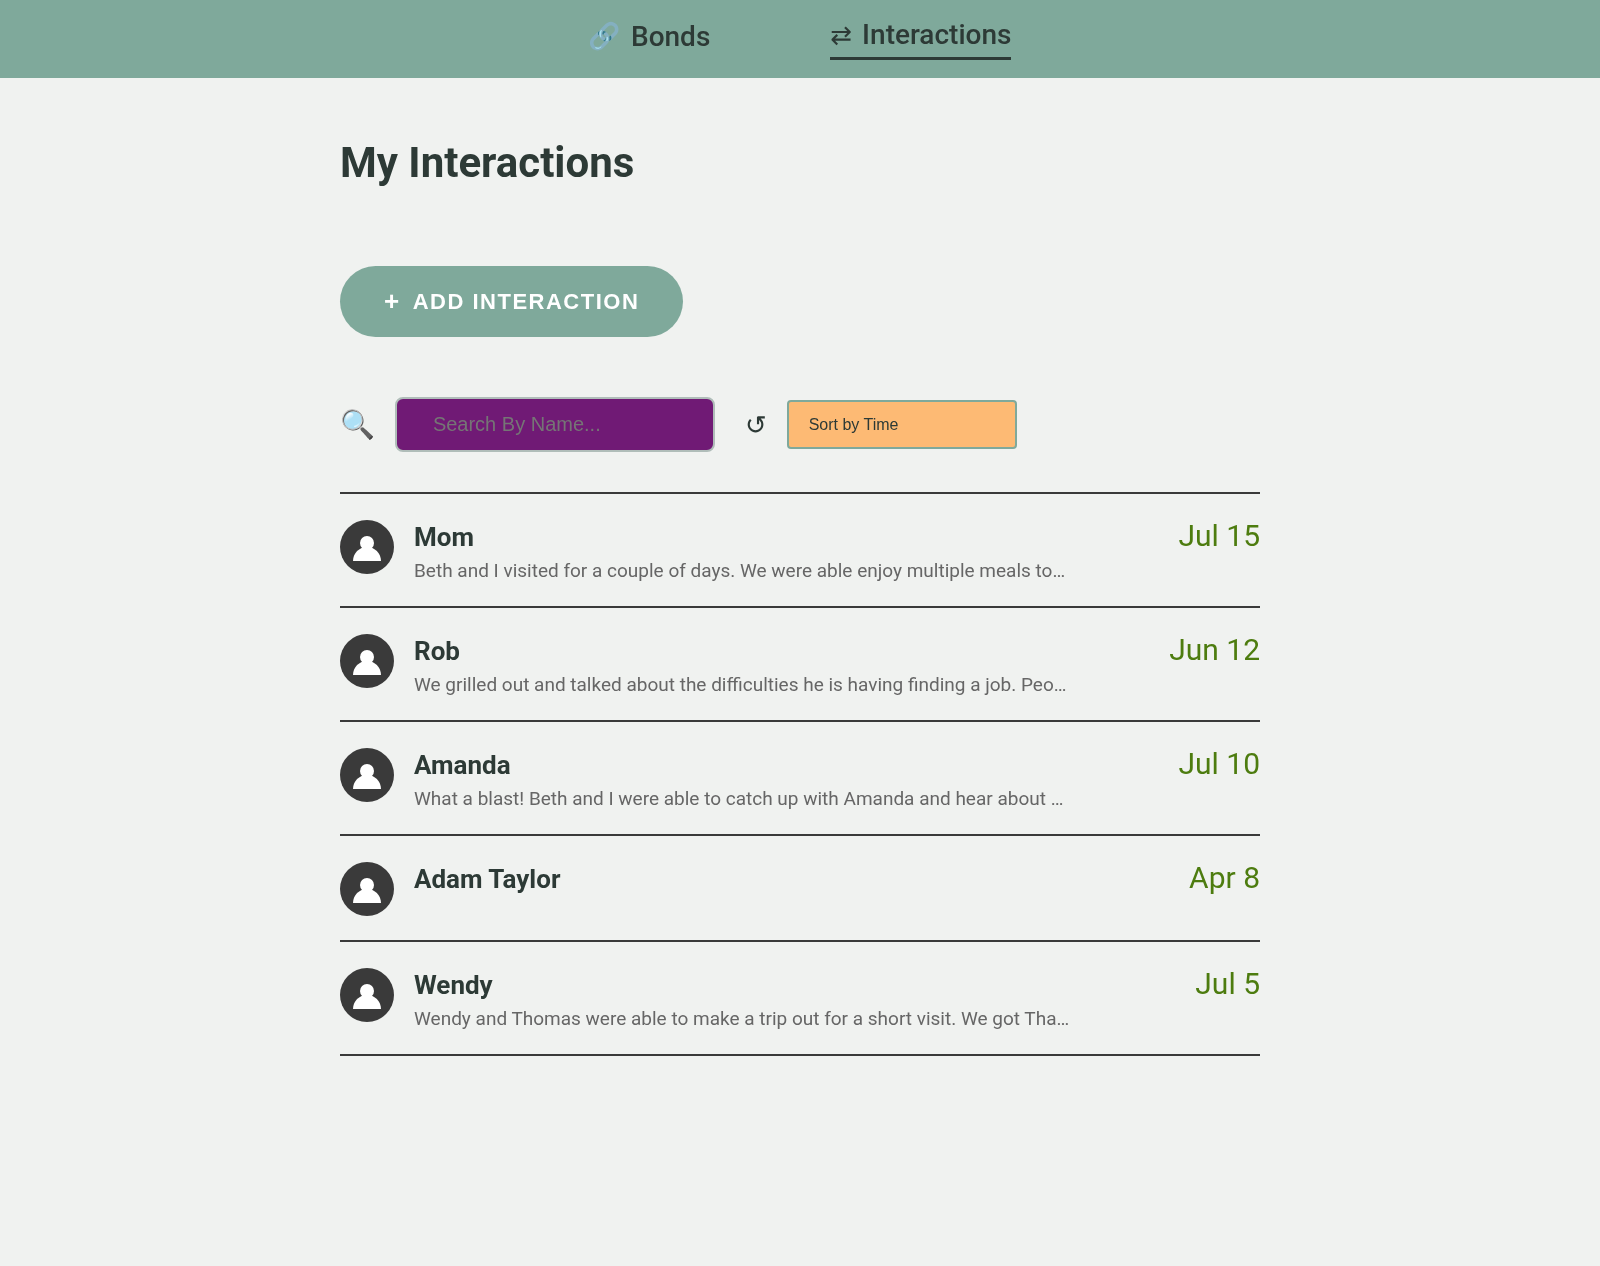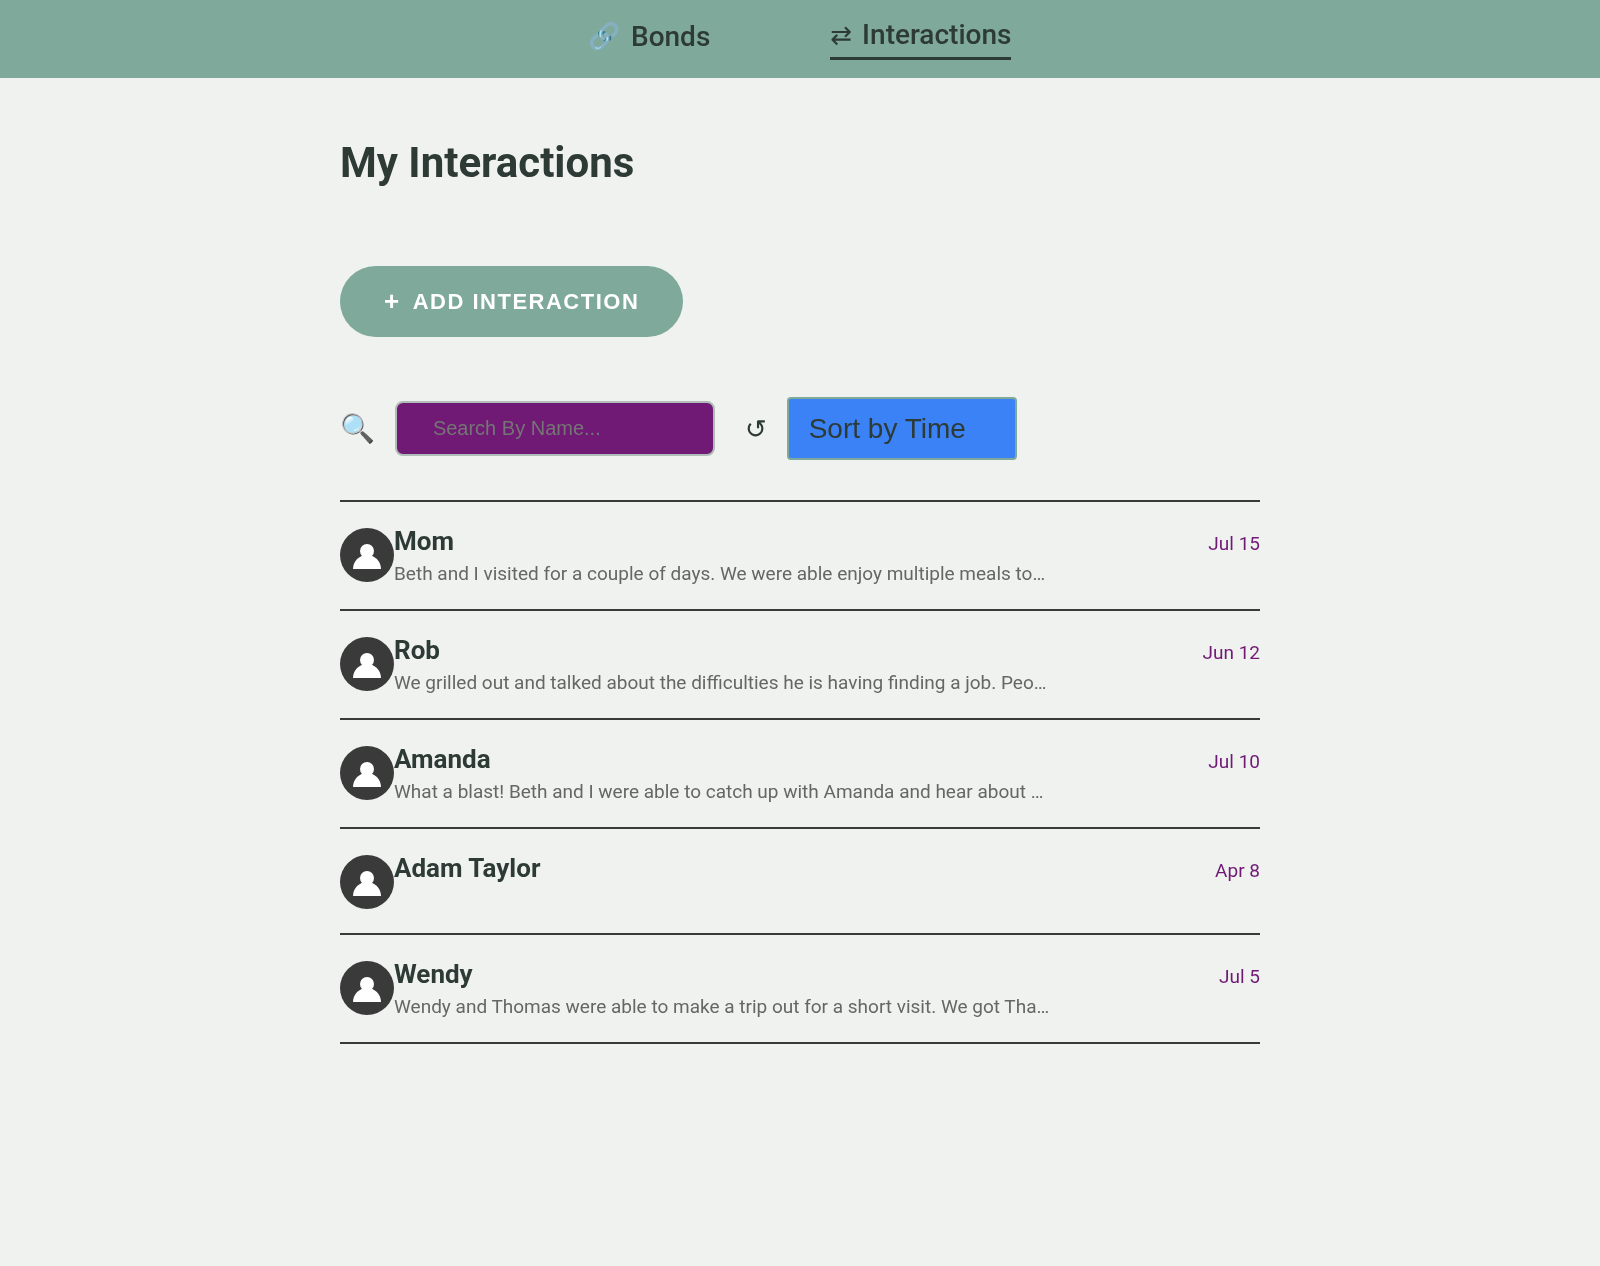--- a/index.html
+++ b/index.html
@@ -109,38 +109,39 @@
     .sort-icon-wrap {
       font-size: 26px;
       color: #2d3a36;
       margin-left: 10px;
     }
 
     .sort-select {
       border: 2px solid #7fa99b;
       border-radius: 4px;
       padding: 14px 20px;
-      font-size: 28px;
-      color: #2d3a36;
-      background: #3b82f6;
+      font-size: 16px;
+      color: #2d3a36;
+      background: #fdba74;
       width: 230px;
       outline: none;
       cursor: pointer;
       appearance: none;
       -webkit-appearance: none;
     }
 
     
     .interactions-list {
       border-top: 2px solid #3a3a3a;
     }
 
     .interaction-item {
       display: flex;
       align-items: flex-start;
+      gap: 20px;
       padding: 24px 0;
       border-bottom: 2px solid #3a3a3a;
       cursor: pointer;
     }
 
     .avatar {
       width: 54px;
       height: 54px;
       border-radius: 50%;
       background-color: #3a3a3a;
@@ -165,22 +166,22 @@
       margin-bottom: 6px;
     }
 
     .interaction-name {
       font-size: 26px;
       font-weight: 700;
       color: #2d3a36;
     }
 
     .interaction-date {
-      font-size: 19px;
-      color: #701a75;
+      font-size: 30px;
+      color: #4d7c0f;
       flex-shrink: 0;
       margin-left: 20px;
     }
 
     .interaction-preview {
       font-size: 19px;
       color: #666;
       white-space: nowrap;
       overflow: hidden;
       text-overflow: ellipsis;

